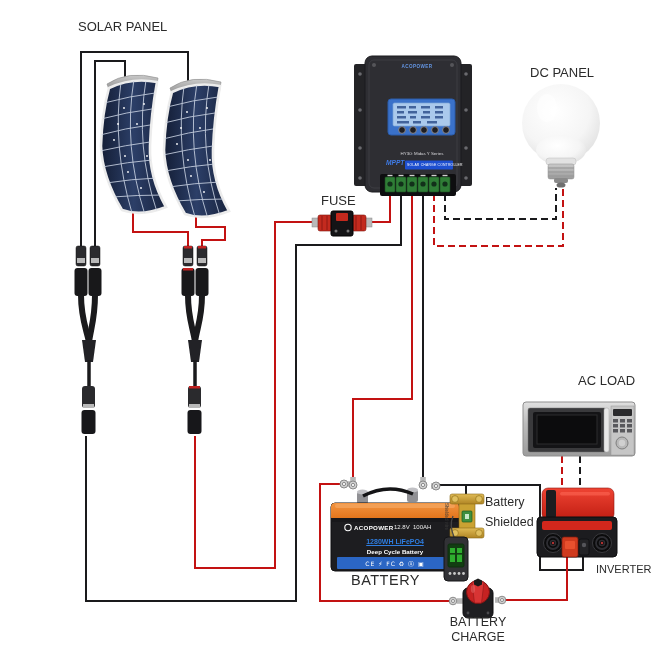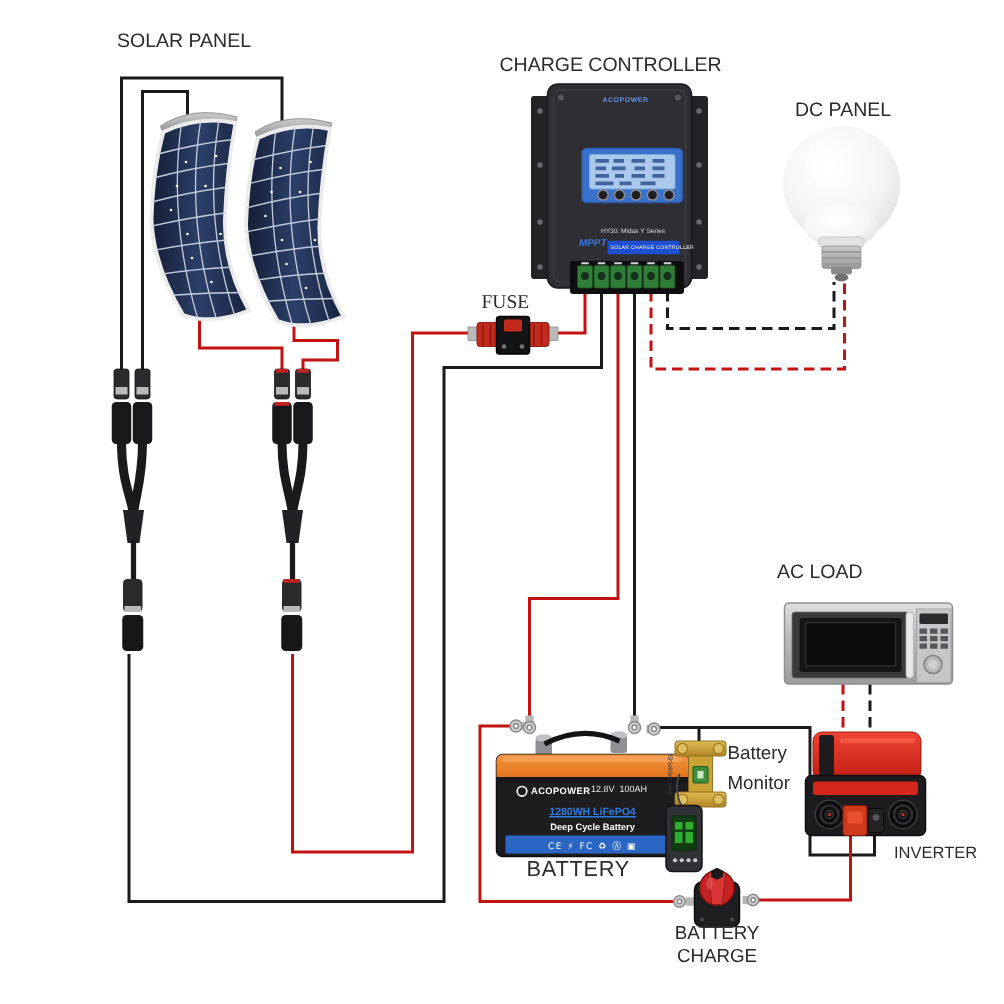--- a/index.html
+++ b/index.html
@@ -371,26 +371,25 @@
     <circle cx="468" cy="613" r="1.4" fill="#4a4a4e"></circle>
         <circle cx="488" cy="613" r="1.4" fill="#4a4a4e"></circle>
     <circle cx="478" cy="592" r="11.5" fill="#c62222" stroke="#7e1212"></circle>
     <path d="M472,582 L484,582 L481.5,603 L474.5,603 Z" fill="#d83434" stroke="#8e1818" stroke-width="0.6"></path>
     <polygon points="478,578.5 482,580.5 482,584.5 478,586.5 474,584.5 474,580.5" fill="#1a1a1a"></polygon>
     <ellipse cx="473" cy="589" rx="2.2" ry="4" fill="#e86a6a" opacity="0.5"></ellipse>
   </g>
 </svg>
 
 <div class="lbl" style="left:78px;top:20px;">SOLAR PANEL</div>
-<div class="lbl" style="left:333px;top:36px;">CHARGE CONTROLLER</div>
 <div class="lbl" style="left:530px;top:66px;">DC PANEL</div>
-<div class="lbl" style="left:321px;top:194px;font-family:Liberation Serif, serif;">FUSE</div>
-<div class="lbl" style="left:518px;top:374px;">AC LOAD</div>
+<div class="lbl" style="left:321px;top:194px;">FUSE</div>
+<div class="lbl" style="left:578px;top:374px;">AC LOAD</div>
 <div class="lbl big" style="left:351px;top:572px;">BATTERY</div>
-<div class="lbl two" style="left:485px;top:492px;font-size:12.5px;"><span>Battery</span><br><span>Monitor</span></div>
+<div class="lbl two" style="left:485px;top:492px;font-size:12.5px;"><span>Battery</span><br><span>Shielded</span></div>
 <div class="lbl" style="left:596px;top:563px;font-size:11px;">INVERTER</div>
 <div class="lbl ctr" style="left:433px;top:615px;width:90px;font-size:12.5px;line-height:15px;"><span>BATTERY</span><br><span>CHARGE</span></div>
 <div class="micro vert" style="left:444px;top:503px;font-size:4.5px;color:#3a3a3a;">Shielded wire</div>
 
 <div class="micro ctr" style="left:386px;top:64px;width:62px;font-size:4.6px;font-weight:bold;color:#6496e4;letter-spacing:.4px;">ACOPOWER</div>
 <div class="micro ctr" style="left:391px;top:151px;width:62px;font-size:4.4px;color:#d8d8dc;">HY30: Midas Y Series</div>
 <div class="micro" style="left:386px;top:159px;font-size:6.6px;font-weight:bold;font-style:italic;color:#3f7ce8;">MPPT</div>
 <div class="micro" style="left:407px;top:162.5px;font-size:3.4px;color:#ffffff;letter-spacing:.2px;">SOLAR CHARGE CONTROLLER</div>
 
 <div class="micro" style="left:354px;top:523.5px;font-size:6.2px;font-weight:bold;color:#ffffff;letter-spacing:.3px;">ACOPOWER</div>

